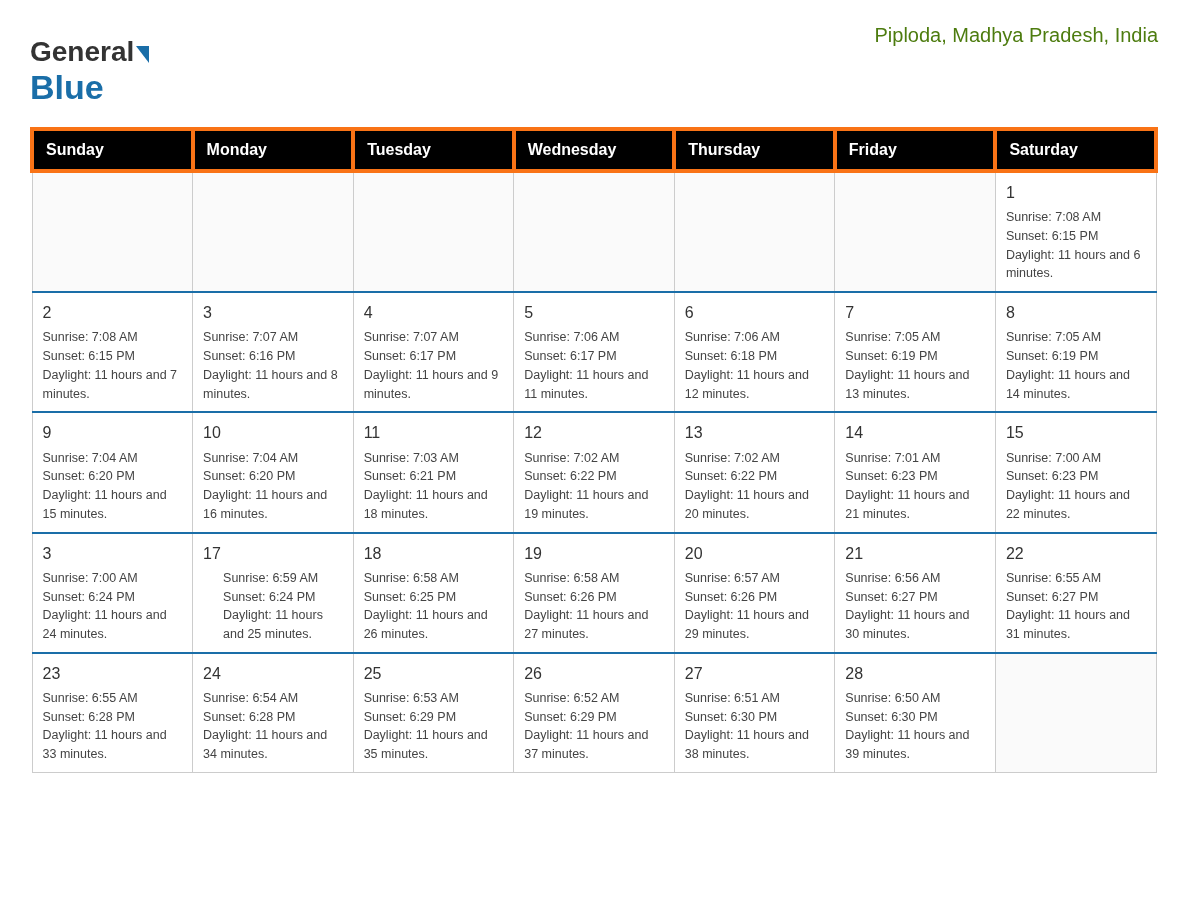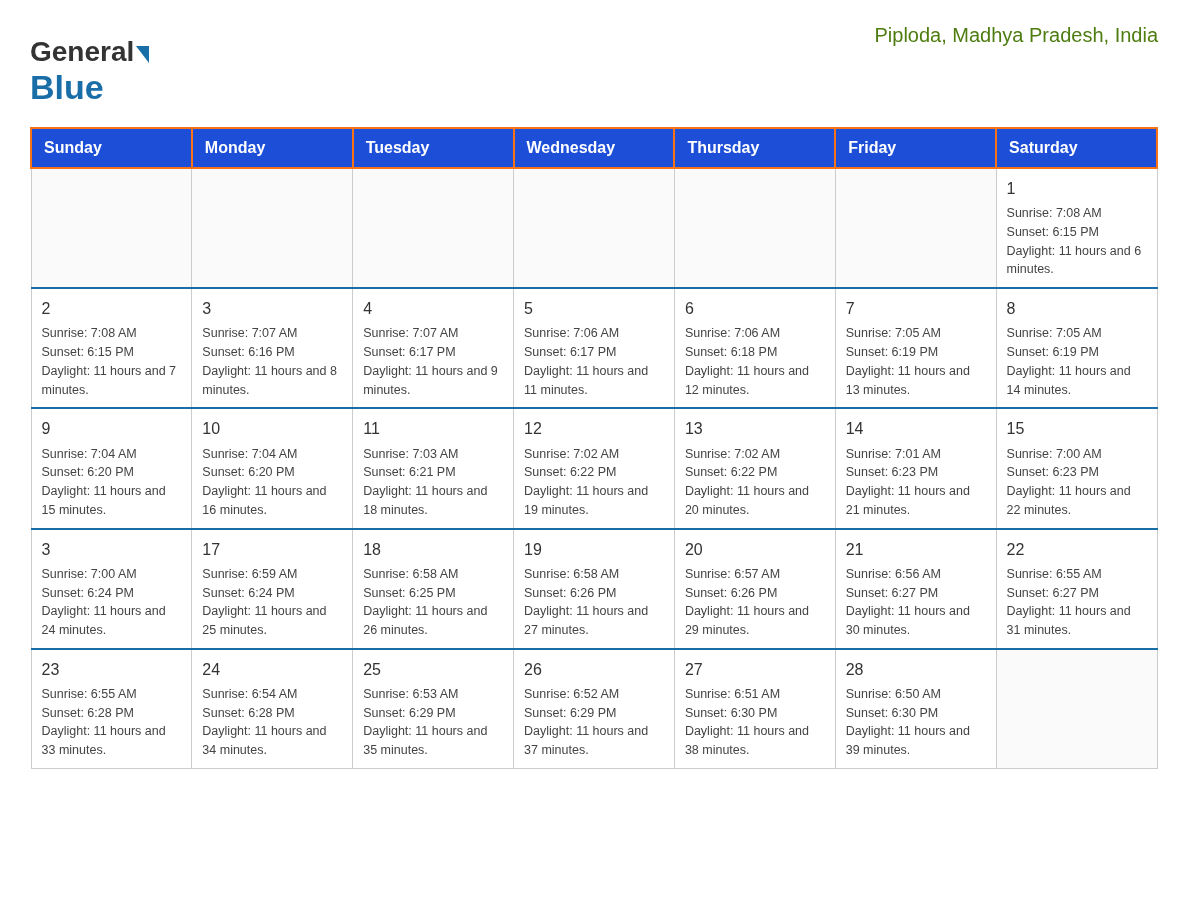--- a/index.html
+++ b/index.html
@@ -36,27 +36,27 @@
       font-size: 20px;
       color: #4d7c0f;
       margin-top: 4px;
     }
     .calendar {
       width: 100%;
       border-collapse: collapse;
       border: 1px solid #ccc;
     }
     .calendar th {
-      background-color: #1d4ed8;
+      background-color: #000000;
       color: #fff;
       font-size: 16px;
       font-weight: bold;
       padding: 10px 12px;
       text-align: left;
-      border: 2px solid #f97316;
+      border: 4px solid #f97316;
     }
     .calendar td {
       vertical-align: top;
       padding: 8px 10px;
       border: 1px solid #ccc;
       width: 14.28%;
       min-height: 110px;
       font-size: 12.5px;
       color: #333;
       line-height: 1.45;
@@ -213,21 +213,21 @@
       </tr>
       <tr class="week-row">
         <td>
           <span class="day-number">3</span>
           <div class="day-info" style="white-space: pre-line;">Sunrise: 7:00 AM
 Sunset: 6:24 PM
 Daylight: 11 hours and 24 minutes.</div>
         </td>
         <td>
           <span class="day-number">17</span>
-          <div class="day-info" style="white-space: pre-line;">Sunrise: 6:59 AM
+          <div class="day-info" style="white-space: pre-line; margin-left: 20px;">Sunrise: 6:59 AM
 Sunset: 6:24 PM
 Daylight: 11 hours and 25 minutes.</div>
         </td>
         <td>
           <span class="day-number">18</span>
           <div class="day-info" style="white-space: pre-line;">Sunrise: 6:58 AM
 Sunset: 6:25 PM
 Daylight: 11 hours and 26 minutes.</div>
         </td>
         <td>

